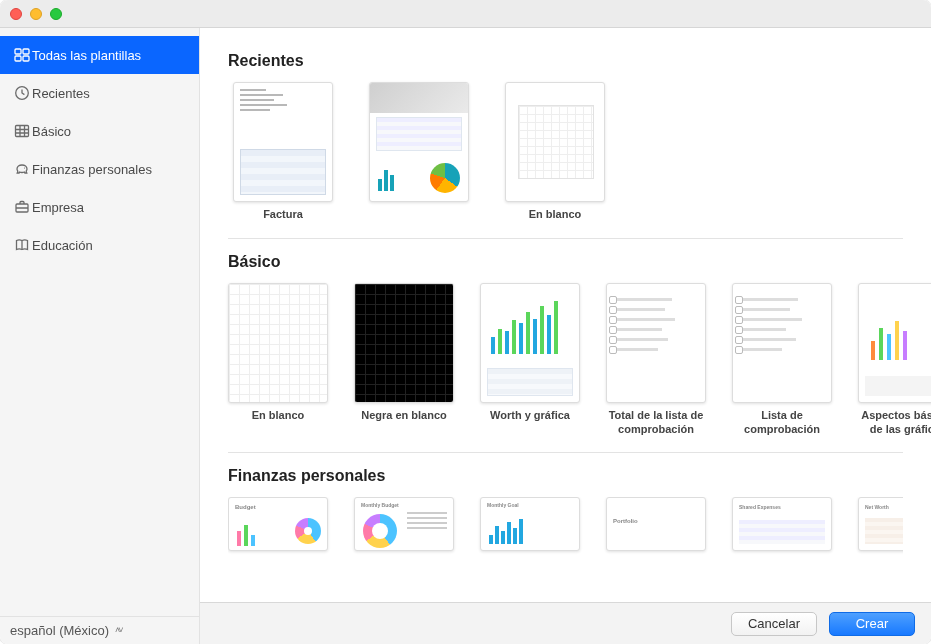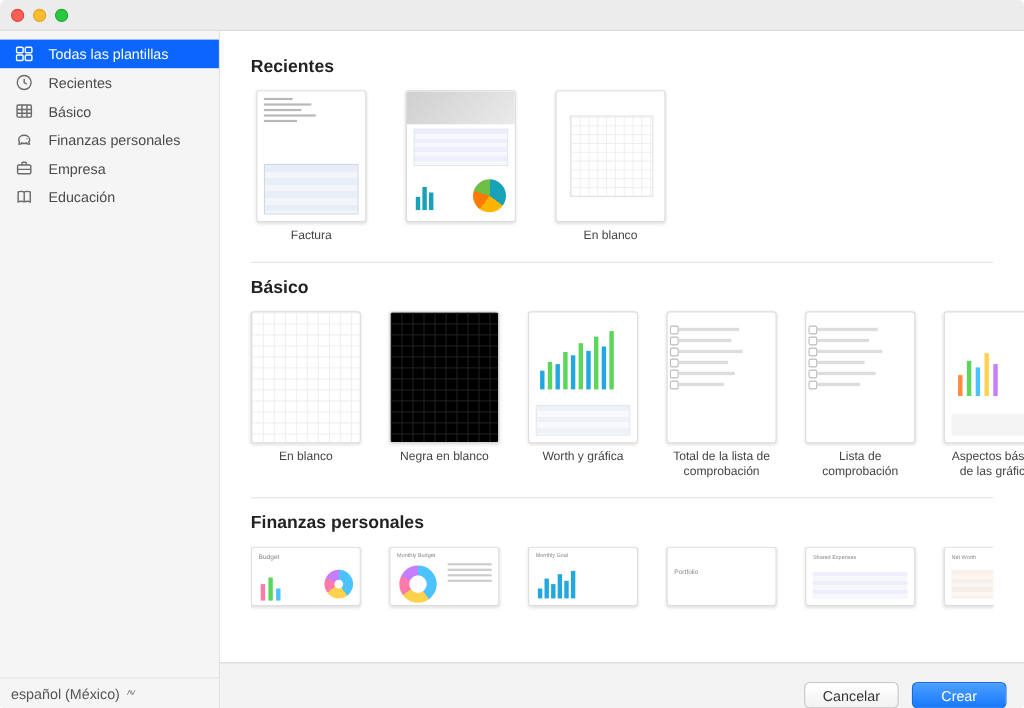--- a/index.html
+++ b/index.html
@@ -21,21 +21,21 @@
 
   .body { flex: 1; display: flex; min-height: 0; }
 
   
   .sidebar {
     width: 200px; background:#f5f5f5; border-right:1px solid #e2e2e2;
     display:flex; flex-direction:column;
   }
   .side-list { padding: 8px 0; flex:1; }
   .side-item {
-    display:flex; align-items:center; gap:14px; height:26px;
+    display:flex; align-items:center; gap:2px; height:38px;
     padding: 0 14px; color:#4a4a4a; cursor:default;
   }
   .side-item.selected { background:#0a66ff; color:#fff; }
   .side-item .ico { width:16px; height:16px; display:inline-flex; align-items:center; justify-content:center; }
   .side-item .ico svg { width:16px; height:16px; stroke:#6b6b6b; fill:none; stroke-width:1.3; }
   .side-item.selected .ico svg { stroke:#fff; }
   .sidefoot {
     height:28px; border-top:1px solid #e2e2e2; display:flex; align-items:center;
     padding:0 10px; color:#555; gap:6px;
   }
@@ -43,21 +43,21 @@
 
   
   .main { flex:1; display:flex; flex-direction:column; min-width:0; }
   .scroll {
     flex:1; overflow-y:auto; overflow-x:hidden; padding: 18px 28px 12px 28px;
   }
   h1.page-title { font-size:26px; font-weight:700; color:#222; margin-bottom:18px; }
   .section { margin-bottom: 10px; }
   .section-title { font-size:16px; font-weight:700; color:#222; margin: 6px 0 12px 0; }
   .grid {
-    display:flex; gap:26px; flex-wrap:nowrap; padding-bottom:6px;
+    display:flex; gap:26px; flex-wrap:nowrap; padding-bottom:6px;font-weight:bold;
   }
   .section + hr { border:none; border-top:1px solid #e3e3e3; margin: 2px 0 14px 0;}
   .tpl {
     width:110px; display:flex; flex-direction:column; align-items:center; gap:6px;
     cursor:default;
   }
   .tpl .thumb {
     width:100px; height:120px; background:#fff; border:1px solid #ddd; border-radius:3px;
     box-shadow: 0 1px 3px rgba(0,0,0,.12);
     overflow:hidden; position:relative;
@@ -112,21 +112,21 @@
   .mini-donut {
      width:34px;height:34px;border-radius:50%;
      background:conic-gradient(#4cc3ff 0 40%, #ffd24d 40% 65%, #ff7aa8 65% 82%, #c77dff 82% 100%);
      position:relative;
   }
   .mini-donut::after{content:"";position:absolute;inset:9px;background:#fff;border-radius:50%;}
 
   
   .footer {
     height:42px; border-top:1px solid #d8d8d8; background:#f3f3f3;
-    display:flex; align-items:flex-end; justify-content:flex-end; gap:12px; padding:0 16px;
+    display:flex; align-items:center; justify-content:flex-end; gap:12px; padding:0 16px;
   }
   .btn {
     min-width:86px; height:24px; border-radius:5px; font-size:13px;
     display:inline-flex; align-items:center; justify-content:center;
     border:1px solid #c7c7c7; background:linear-gradient(#fff,#f2f2f2); color:#333;
   }
   .btn.primary {
     background:linear-gradient(#4ea0ff,#1879ff); border:1px solid #0f6be6; color:#fff;
   }
 

